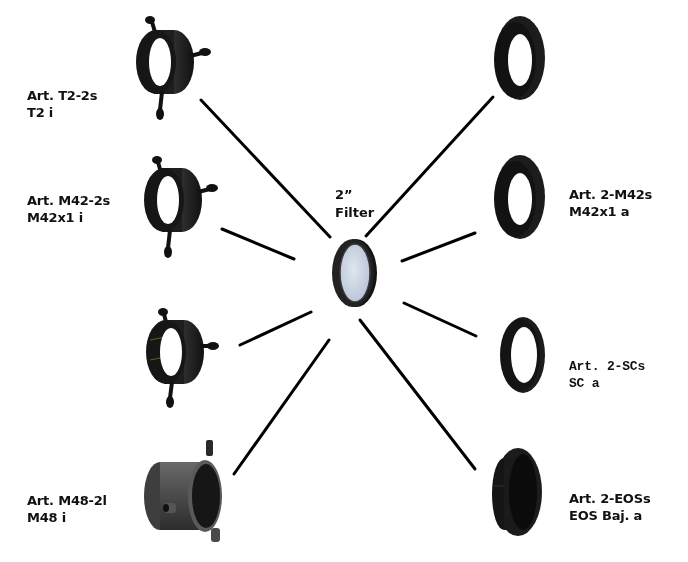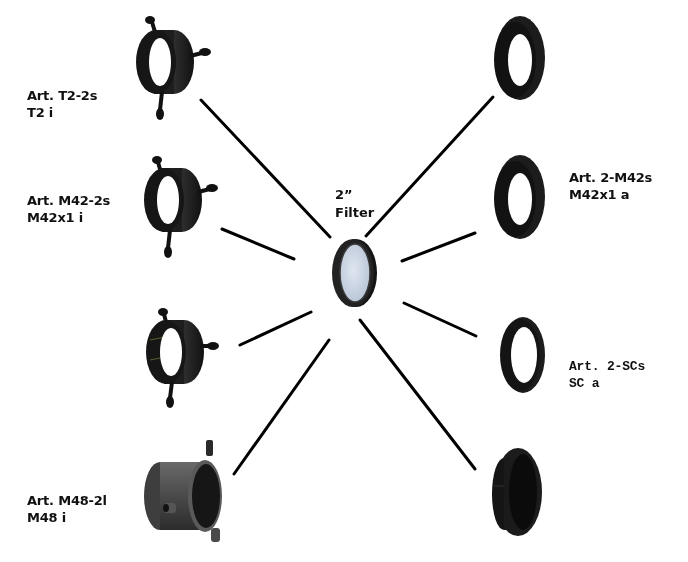--- a/index.html
+++ b/index.html
@@ -145,21 +145,25 @@
   </div>
   <div class="label" style="left:27px; top:192px;">
     <span>Art. M42-2s</span>
     <span>M42x1 i</span>
   </div>
   <div class="label" style="left:27px; top:492px;">
     <span>Art. M48-2l</span>
     <span>M48 i</span>
   </div>
 
-  <div class="label" style="left:569px; top:169px;">
+  <div class="label" style="left:569px; top:186px;">
     <span>Art. 2-M42s</span>
     <span>M42x1 a</span>
   </div>
   <div class="label" style="left:569px; top:358px;font-family:Liberation Mono, monospace;">
     <span>Art. 2-SCs</span>
     <span>SC a</span>
   </div>
+  <div class="label" style="left:569px; top:490px;">
+    <span>Art. 2-EOSs</span>
+    <span>EOS Baj. a</span>
+  </div>
 </div>
 
 </body></html>

